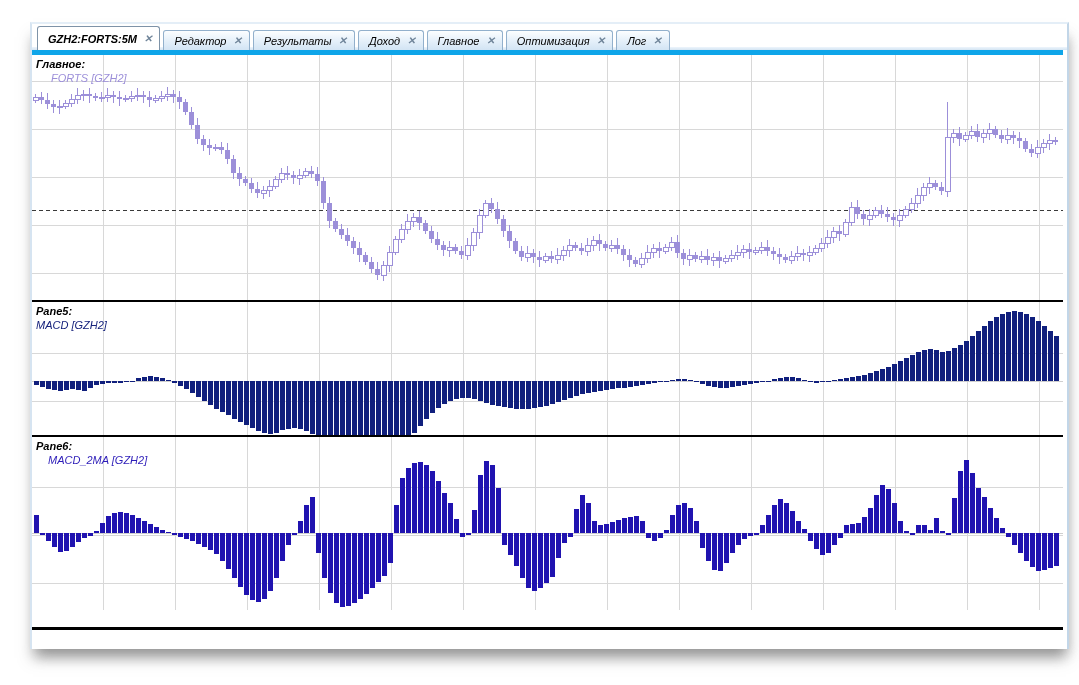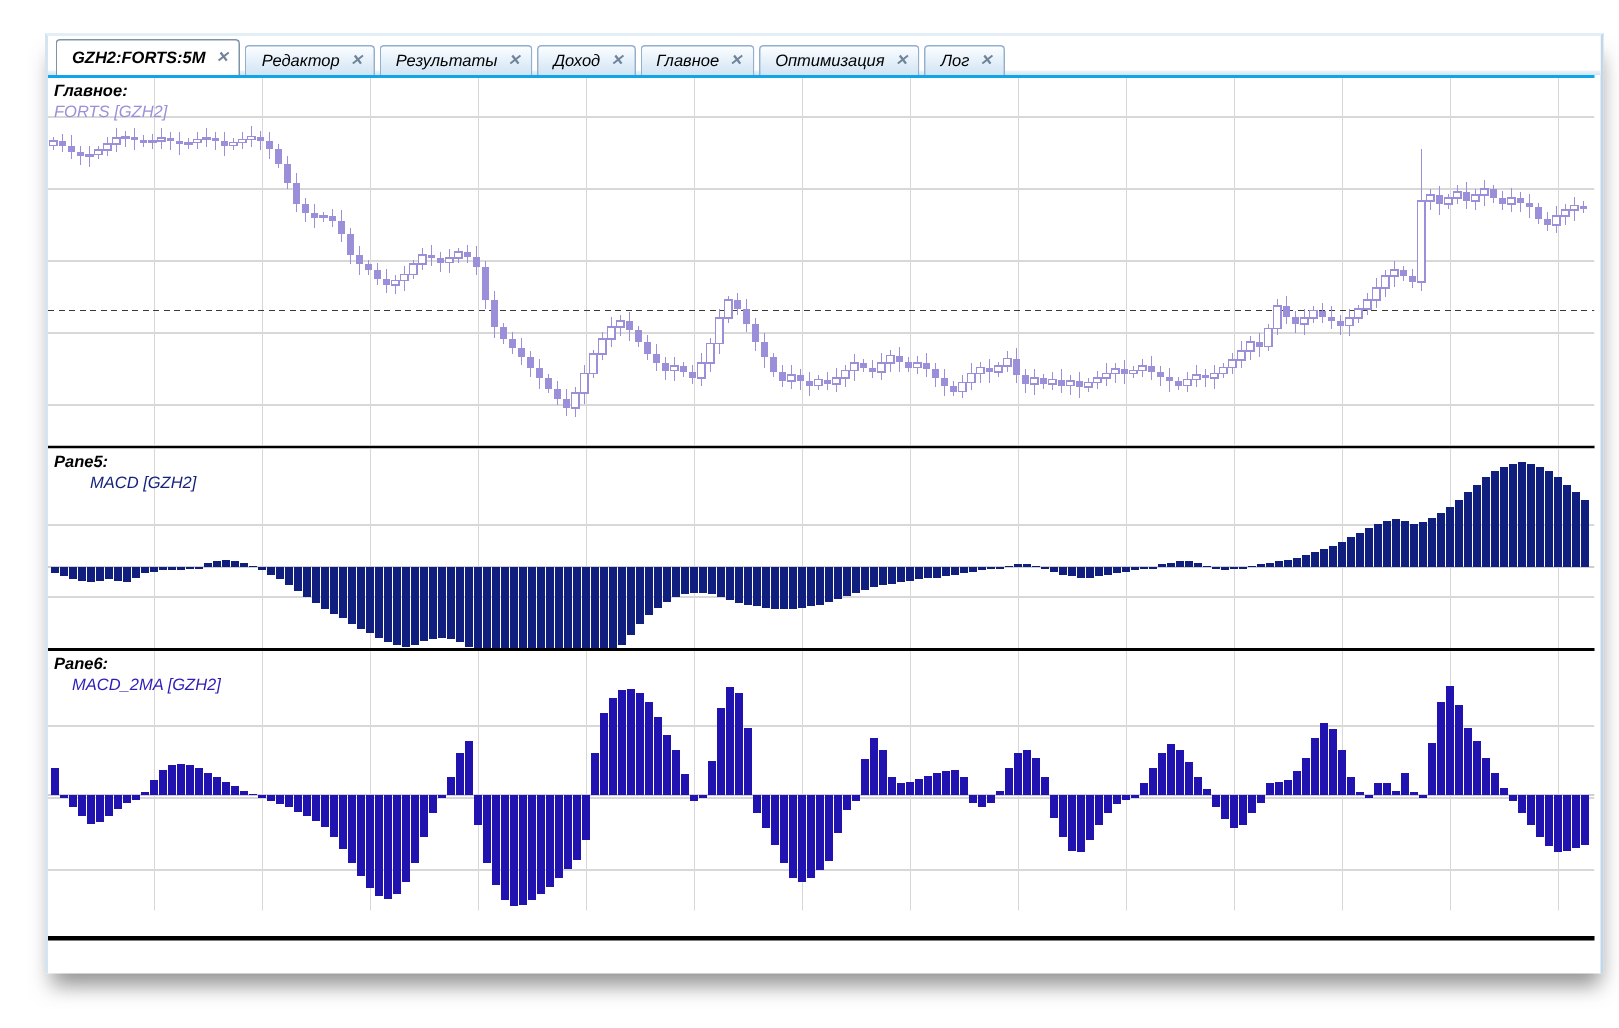--- a/index.html
+++ b/index.html
@@ -10,21 +10,21 @@
   .tabstrip{position:relative;height:26px;background:#ffffff;display:flex;align-items:flex-end;
     padding-left:5px;box-sizing:border-box;}
   .tabstrip::after{content:"";position:absolute;left:0;right:0;bottom:0;height:3px;
     background:linear-gradient(#eef5fb,#d3e4f3);z-index:0;}
   .tab{position:relative;z-index:1;height:19px;display:flex;align-items:center;gap:7px;
     padding:0 7px 0 10px;margin-right:3px;font-size:11px;color:#000;
     border:1px solid #92b0cc;border-bottom:none;border-radius:3px 3px 0 0;
     background:linear-gradient(#fcfeff,#eaf3fb 40%,#d2e4f4);cursor:default;white-space:nowrap;}
   .tab.active{height:23px;z-index:3;font-weight:bold;background:#ffffff;border-color:#7e93a8;}
   .tab .x{font-size:10px;font-weight:bold;color:#6f8499;line-height:1;}
-  .chart{position:absolute;left:0;top:26px;width:1031px;border-top:2px solid #0ea5e9;}
+  .chart{position:absolute;left:0;top:26px;width:1031px;border-top:5px solid #0ea5e9;}
   .pane{position:relative;background:#fff;overflow:hidden;}
   .pane svg{display:block;}
   .sep{height:2px;background:#000;}
   .bottombar{height:3px;background:#000;}
   .panelabel{position:absolute;left:4px;top:2px;z-index:2;font-size:11px;line-height:14px;}
   .panelabel .t{font-weight:bold;color:#000;}
   .panelabel .s{font-weight:normal;}
 </style>
 </head>
 <body>
@@ -58,21 +58,21 @@
       <div class="tab">
         <span>Лог</span>
         <span class="x">✕</span>
       </div>
     </div>
 
   <div class="chart">
     <div class="pane" style="height:245px">
       <div class="panelabel">
         <div class="t">Главное:</div>
-        <div class="s" id="lbl-main" style="color: rgb(156, 143, 217);">FORTS [GZH2]</div>
+        <div class="s" id="lbl-main" style="color: rgb(156, 143, 217); margin-left: 15px;">FORTS [GZH2]</div>
       </div>
       <svg id="svg-main" width="1031" height="245">
           <line x1="71" y1="0" x2="71" y2="245" stroke="#d8d8d8" stroke-width="1" shape-rendering="crispEdges"></line>
           <line x1="143" y1="0" x2="143" y2="245" stroke="#d8d8d8" stroke-width="1" shape-rendering="crispEdges"></line>
           <line x1="215" y1="0" x2="215" y2="245" stroke="#d8d8d8" stroke-width="1" shape-rendering="crispEdges"></line>
           <line x1="287" y1="0" x2="287" y2="245" stroke="#d8d8d8" stroke-width="1" shape-rendering="crispEdges"></line>
           <line x1="359" y1="0" x2="359" y2="245" stroke="#d8d8d8" stroke-width="1" shape-rendering="crispEdges"></line>
           <line x1="431" y1="0" x2="431" y2="245" stroke="#d8d8d8" stroke-width="1" shape-rendering="crispEdges"></line>
           <line x1="503" y1="0" x2="503" y2="245" stroke="#d8d8d8" stroke-width="1" shape-rendering="crispEdges"></line>
           <line x1="575" y1="0" x2="575" y2="245" stroke="#d8d8d8" stroke-width="1" shape-rendering="crispEdges"></line>
@@ -429,21 +429,21 @@
           <line x1="1017.5" y1="79" x2="1017.5" y2="95" stroke="#9c8fd9" stroke-width="1" shape-rendering="crispEdges"></line>
           <rect x="1015" y="85" width="5" height="3" fill="#ffffff" shape-rendering="crispEdges" stroke="#9c8fd9" stroke-width="1"></rect>
           <line x1="1023.5" y1="82" x2="1023.5" y2="90" stroke="#9c8fd9" stroke-width="1" shape-rendering="crispEdges"></line>
           <rect x="1021" y="85" width="5" height="2" fill="#9c8fd9" shape-rendering="crispEdges"></rect>
         </svg>
     </div>
     <div class="sep"></div>
     <div class="pane" style="height:133px">
       <div class="panelabel">
         <div class="t">Pane5:</div>
-        <div class="s" id="lbl-p5" style="color: rgb(22, 34, 124); margin-left: 24px;">MACD [GZH2]</div>
+        <div class="s" id="lbl-p5" style="color: rgb(22, 34, 124);">MACD [GZH2]</div>
       </div>
       <svg id="svg-p5" width="1031" height="174">
           <line x1="71" y1="0" x2="71" y2="174" stroke="#d8d8d8" stroke-width="1" shape-rendering="crispEdges"></line>
           <line x1="143" y1="0" x2="143" y2="174" stroke="#d8d8d8" stroke-width="1" shape-rendering="crispEdges"></line>
           <line x1="215" y1="0" x2="215" y2="174" stroke="#d8d8d8" stroke-width="1" shape-rendering="crispEdges"></line>
           <line x1="287" y1="0" x2="287" y2="174" stroke="#d8d8d8" stroke-width="1" shape-rendering="crispEdges"></line>
           <line x1="359" y1="0" x2="359" y2="174" stroke="#d8d8d8" stroke-width="1" shape-rendering="crispEdges"></line>
           <line x1="431" y1="0" x2="431" y2="174" stroke="#d8d8d8" stroke-width="1" shape-rendering="crispEdges"></line>
           <line x1="503" y1="0" x2="503" y2="174" stroke="#d8d8d8" stroke-width="1" shape-rendering="crispEdges"></line>
           <line x1="575" y1="0" x2="575" y2="174" stroke="#d8d8d8" stroke-width="1" shape-rendering="crispEdges"></line>

